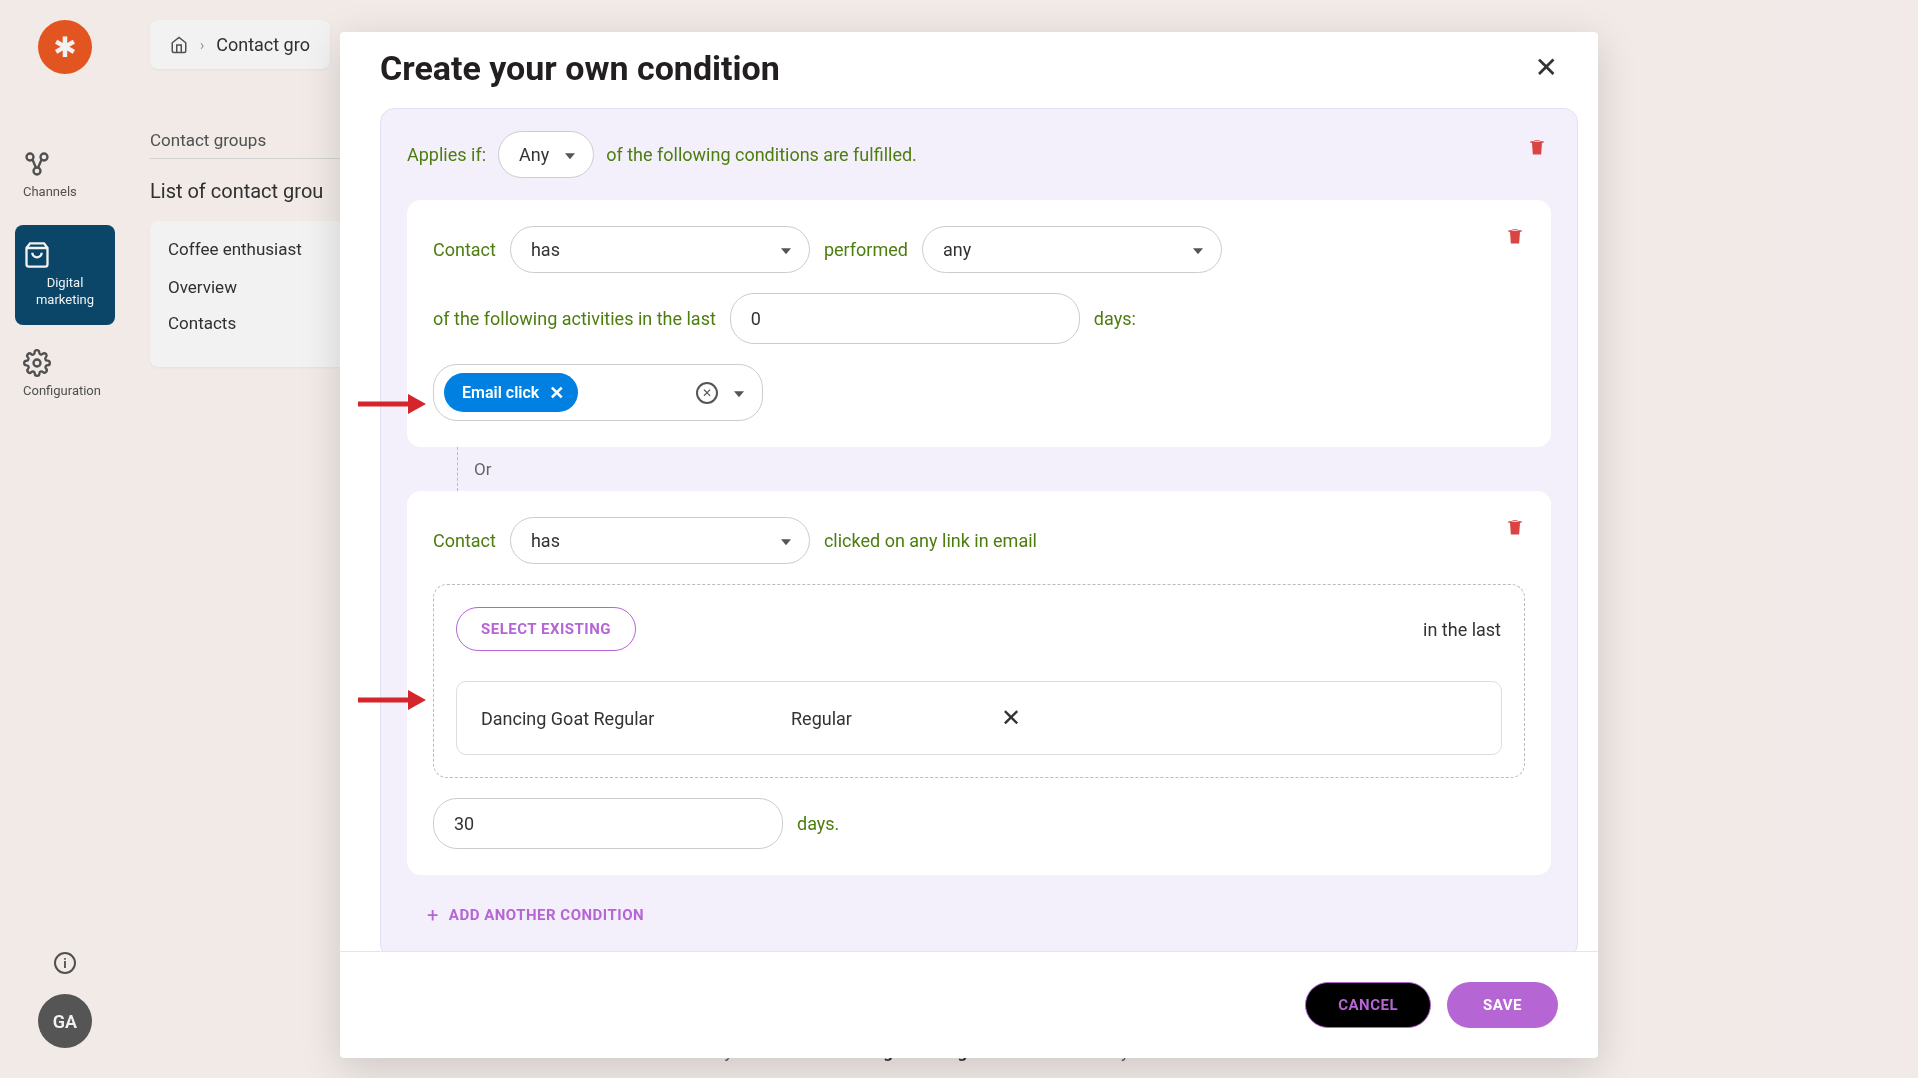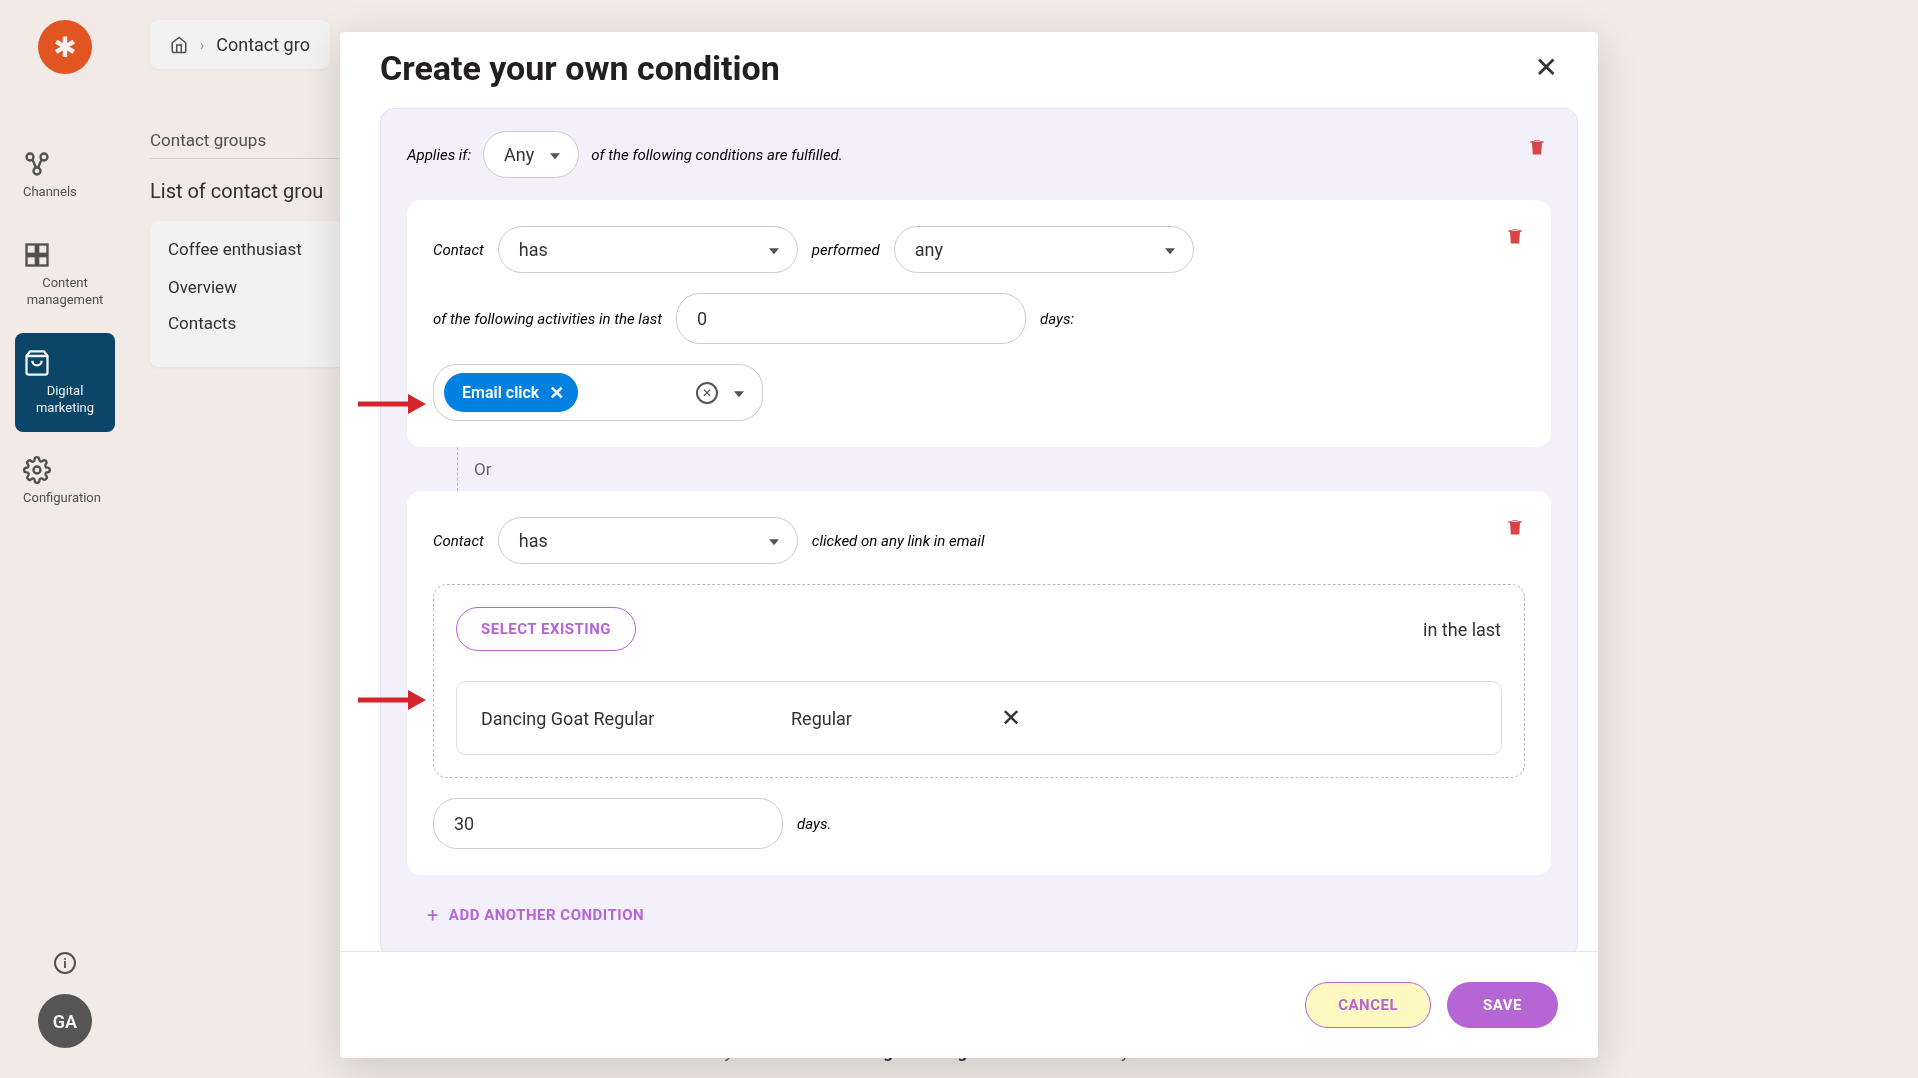--- a/index.html
+++ b/index.html
@@ -219,23 +219,22 @@
       padding: 22px 26px 30px 26px;
       position: relative;
     }
     .applies-row {
       display: flex;
       align-items: center;
       gap: 12px;
       margin-bottom: 22px;
     }
     .label-text {
-      font-size: 15px;
-      color: #000000;
-      font-style: italic;
+      font-size: 18px;
+      color: #4d7c0f;
     }
     .select-box {
       background: white;
       border: 1px solid #ccc;
       border-radius: 24px;
       padding: 12px 44px 12px 20px;
       font-size: 18px;
       color: #333;
       position: relative;
       cursor: pointer;
@@ -425,21 +424,21 @@
     .modal-footer {
       border-top: 1px solid #e5e5e5;
       padding: 30px 40px;
       display: flex;
       justify-content: flex-end;
       gap: 16px;
     }
     .btn-cancel {
       border: 1px solid #b565d4;
       color: #b565d4;
-      background: #fef9c3;
+      background: #000000;
       border-radius: 26px;
       padding: 2px 32px;
       font-size: 15px;
       font-weight: 700;
       letter-spacing: 0.5px;
       cursor: pointer;
     }
     .btn-save {
       border: none;
       color: white;
@@ -474,29 +473,20 @@
   <div class="nav-item">
     <svg class="nav-icon" viewBox="0 0 24 24" fill="none" stroke="currentColor" stroke-width="2">
         <circle cx="6" cy="6" r="3"></circle>
         <circle cx="18" cy="6" r="3"></circle>
         <circle cx="12" cy="18" r="3"></circle>
         <path d="M8 8l3 7M16 8l-3 7"></path>
       </svg>
     <span class="nav-label">Channels</span>
   </div>
 
-  <div class="nav-item">
-    <svg class="nav-icon" viewBox="0 0 24 24" fill="none" stroke="currentColor" stroke-width="2">
-        <rect x="3" y="3" width="8" height="8"></rect>
-        <rect x="13" y="3" width="8" height="8"></rect>
-        <rect x="3" y="13" width="8" height="8"></rect>
-        <rect x="13" y="13" width="8" height="8"></rect>
-      </svg>
-    <span class="nav-label">Content management</span>
-  </div>
 
   <div class="nav-item active">
     <svg class="nav-icon" viewBox="0 0 24 24" fill="none" stroke="currentColor" stroke-width="2">
         <path d="M6 2L3 6v14a2 2 0 002 2h14a2 2 0 002-2V6l-3-4z"></path>
         <path d="M3 6h18M16 10a4 4 0 01-8 0"></path>
       </svg>
     <span class="nav-label">Digital marketing</span>
   </div>
 
 

